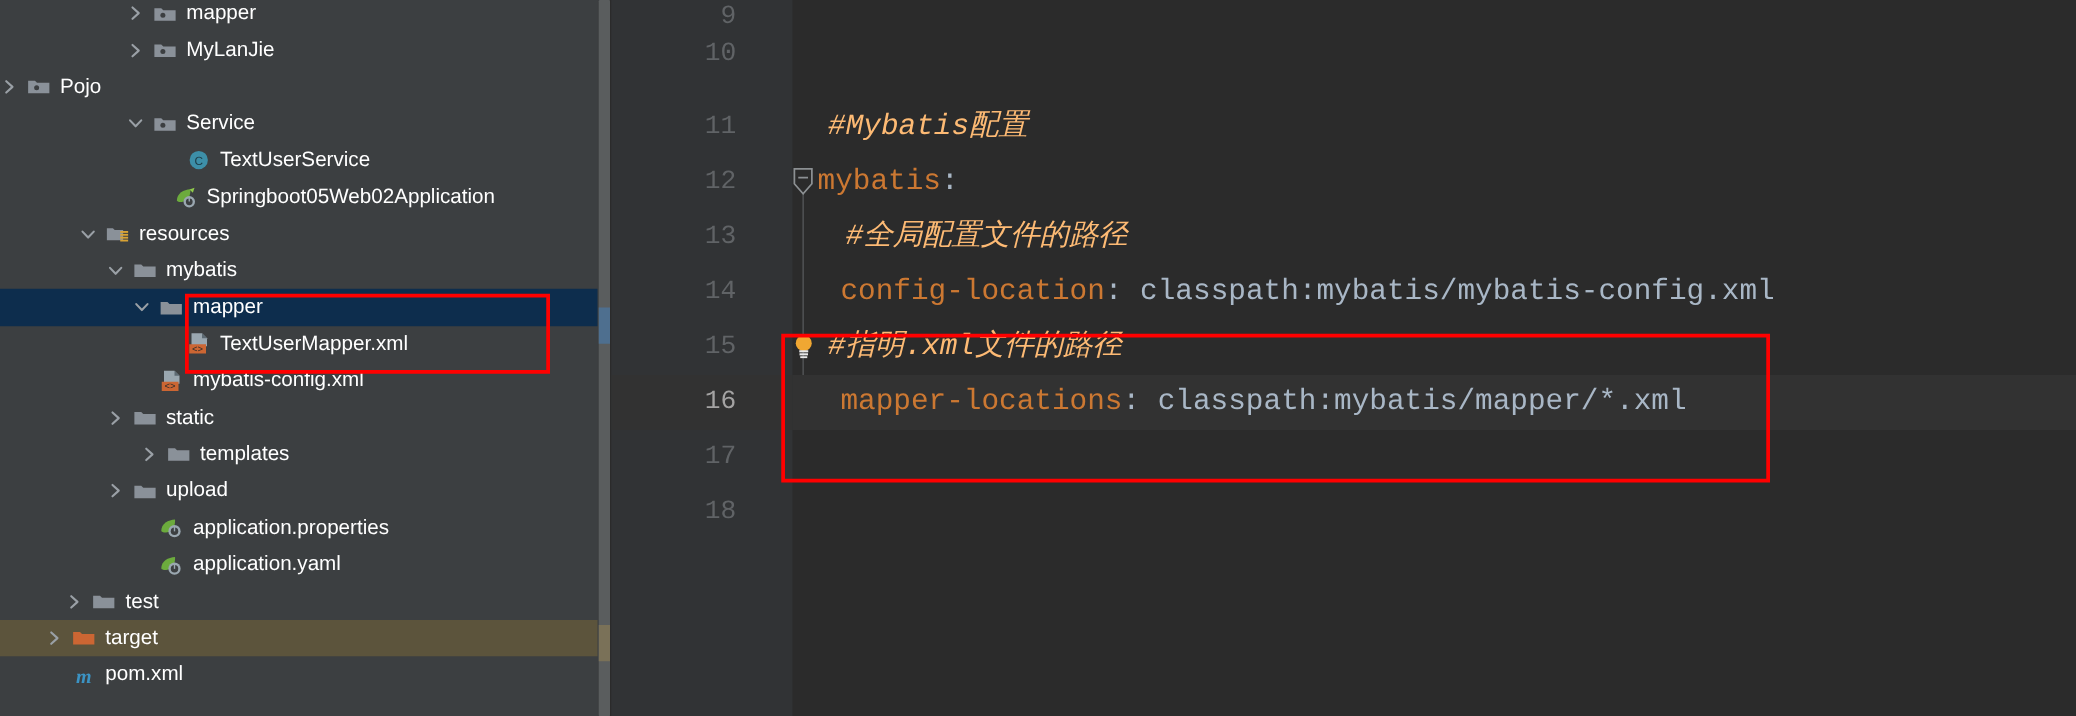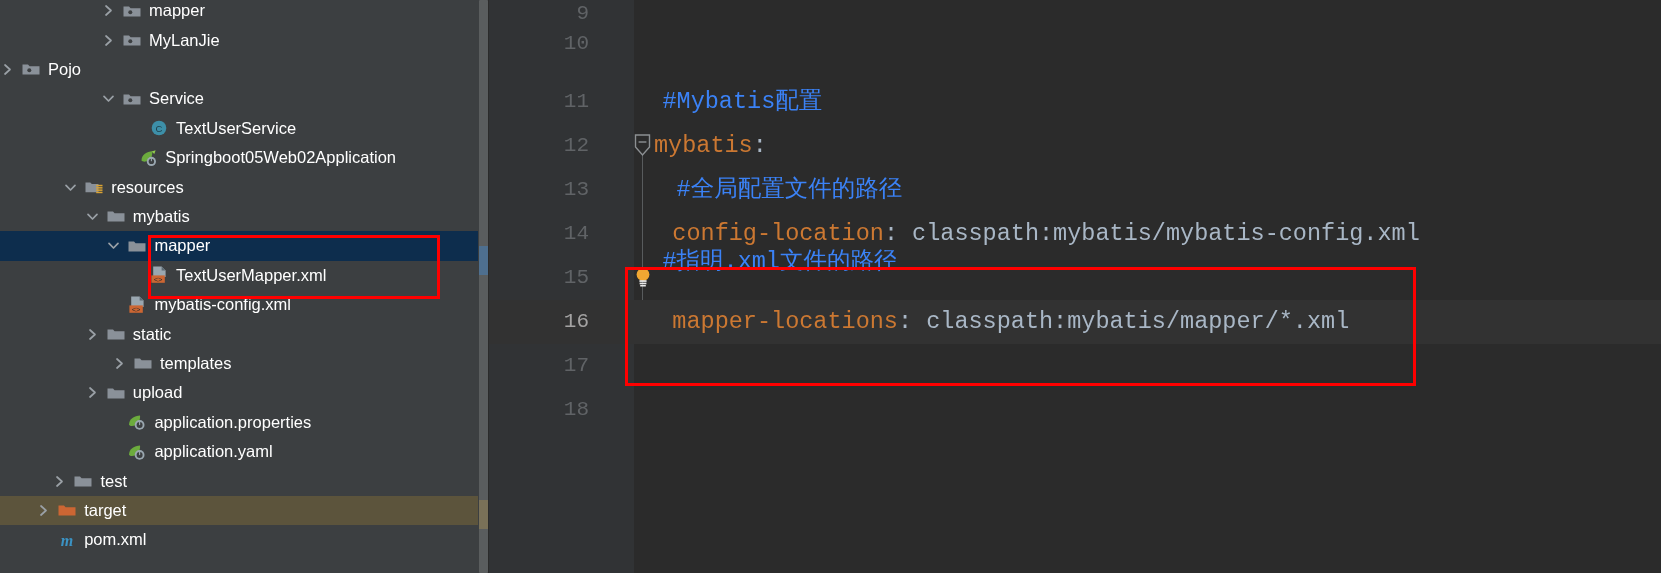--- a/index.html
+++ b/index.html
@@ -159,21 +159,21 @@
     line-height: 44px;
     white-space: pre;
     font-family: "Liberation Mono", monospace;
     font-size: 23.5px;
   }
   .codeline-hl {
     position: absolute;
     left: 0; right: 0; height: 44px;
     background: #323232;
   }
-  .cmt { color: #3b82f6; }
+  .cmt { color: #fdba74; font-style: italic; }
   .key { color: #cc7832; }
   .punc { color: #a9b7c6; }
   .val { color: #a9b7c6; }
 
   
   .redbox {
     position: absolute;
     border: 3px solid #ff0000;
     pointer-events: none;
   }
@@ -475,21 +475,21 @@
             <rect x="5.6" y="16.6" width="6.8" height="1.7" fill="#e8e8e8"></rect>
             <rect x="6.2" y="19.0" width="5.6" height="1.5" fill="#e8e8e8"></rect>
           </svg>
         </div>
         <div class="codeline" style="top: -8px; left: 20px;"></div>
         <div class="codeline" style="top: 36px; left: 20px;"></div>
         <div class="codeline" style="top: 80px; left: 28.46px;"><span class="cmt">#Mybatis配置</span></div>
         <div class="codeline" style="top: 124px; left: 20px;"><span class="key">mybatis</span><span class="punc">:</span></div>
         <div class="codeline" style="top: 212px; left: 38.33px;"><span class="key">config-location</span><span class="punc">: </span><span class="val">classpath:mybatis/mybatis-config.xml</span></div>
         <div class="codeline" style="top: 168px; left: 42.56px;"><span class="cmt">#全局配置文件的路径</span></div>
-        <div class="codeline" style="top: 240px; left: 28.46px;"><span class="cmt">#指明.xml文件的路径</span></div>
+        <div class="codeline" style="top: 256px; left: 28.46px;"><span class="cmt">#指明.xml文件的路径</span></div>
         <div class="codeline" style="top: 300px; left: 38.33px;"><span class="key">mapper-locations</span><span class="punc">: </span><span class="val">classpath:mybatis/mapper/*.xml</span></div>
         <div class="codeline" style="top: 344px; left: 20px;"></div>
         <div class="codeline" style="top: 388px; left: 20px;"></div>
       </div>
   </div>
 
   <div class="redbox" style="left:148px; top:235px; width:292px; height:64px;"></div>
   <div class="redbox" style="left:625px; top:267px; width:791px; height:119px;"></div>
 
 </div>

